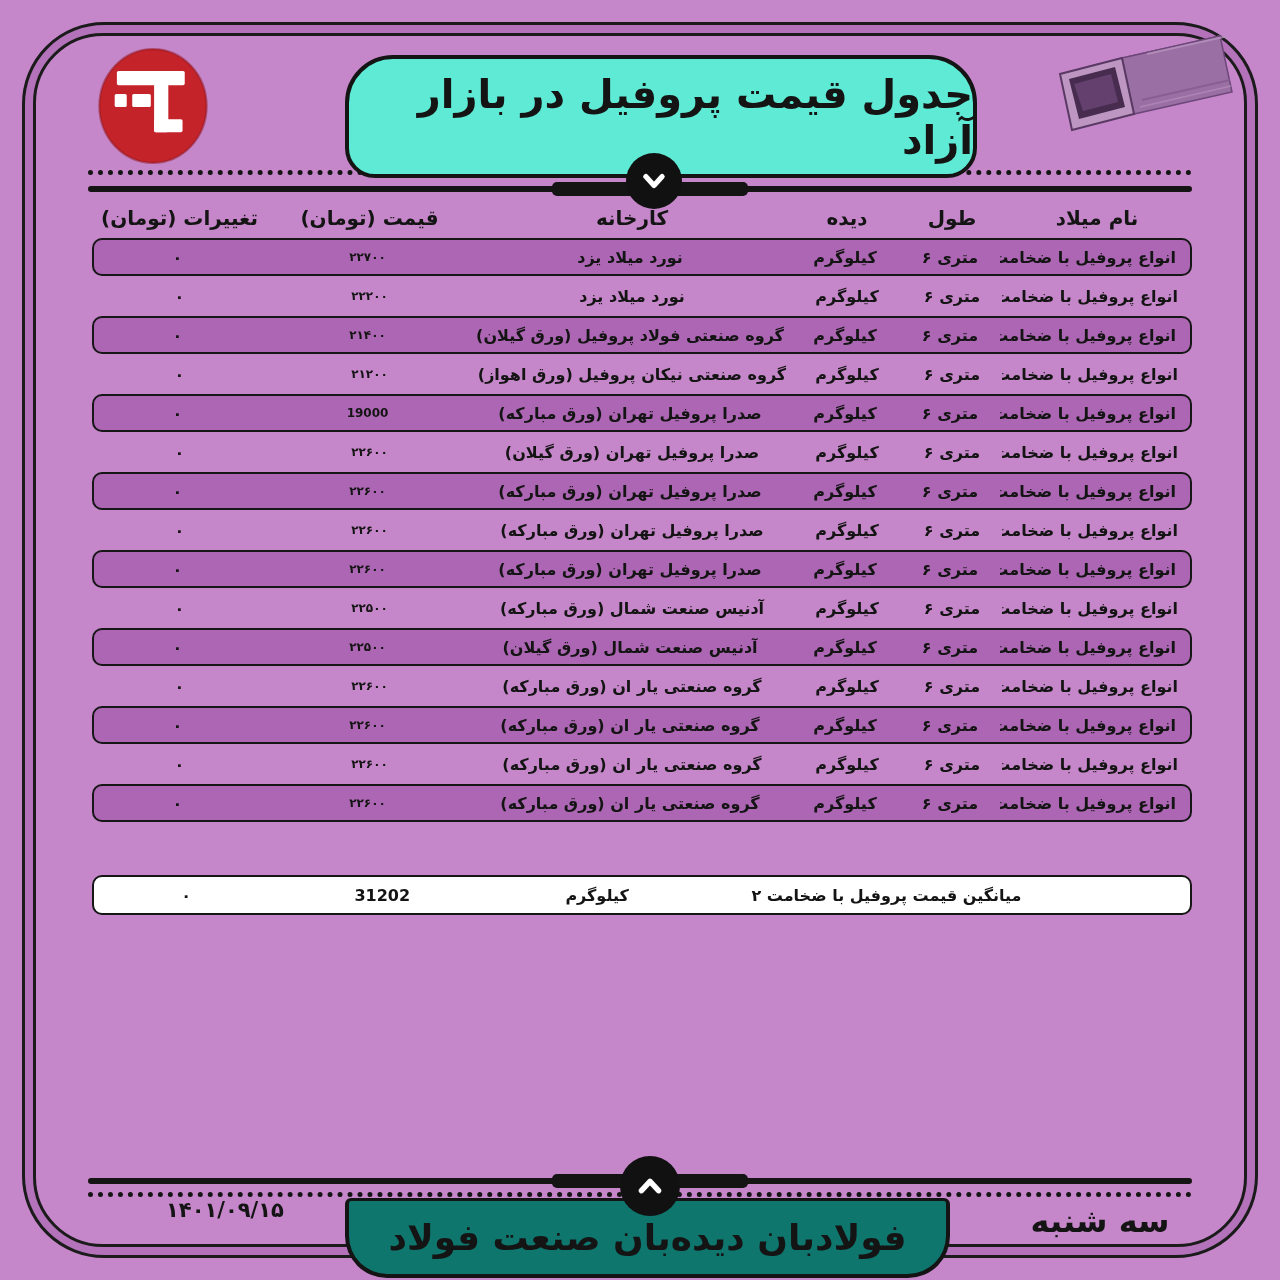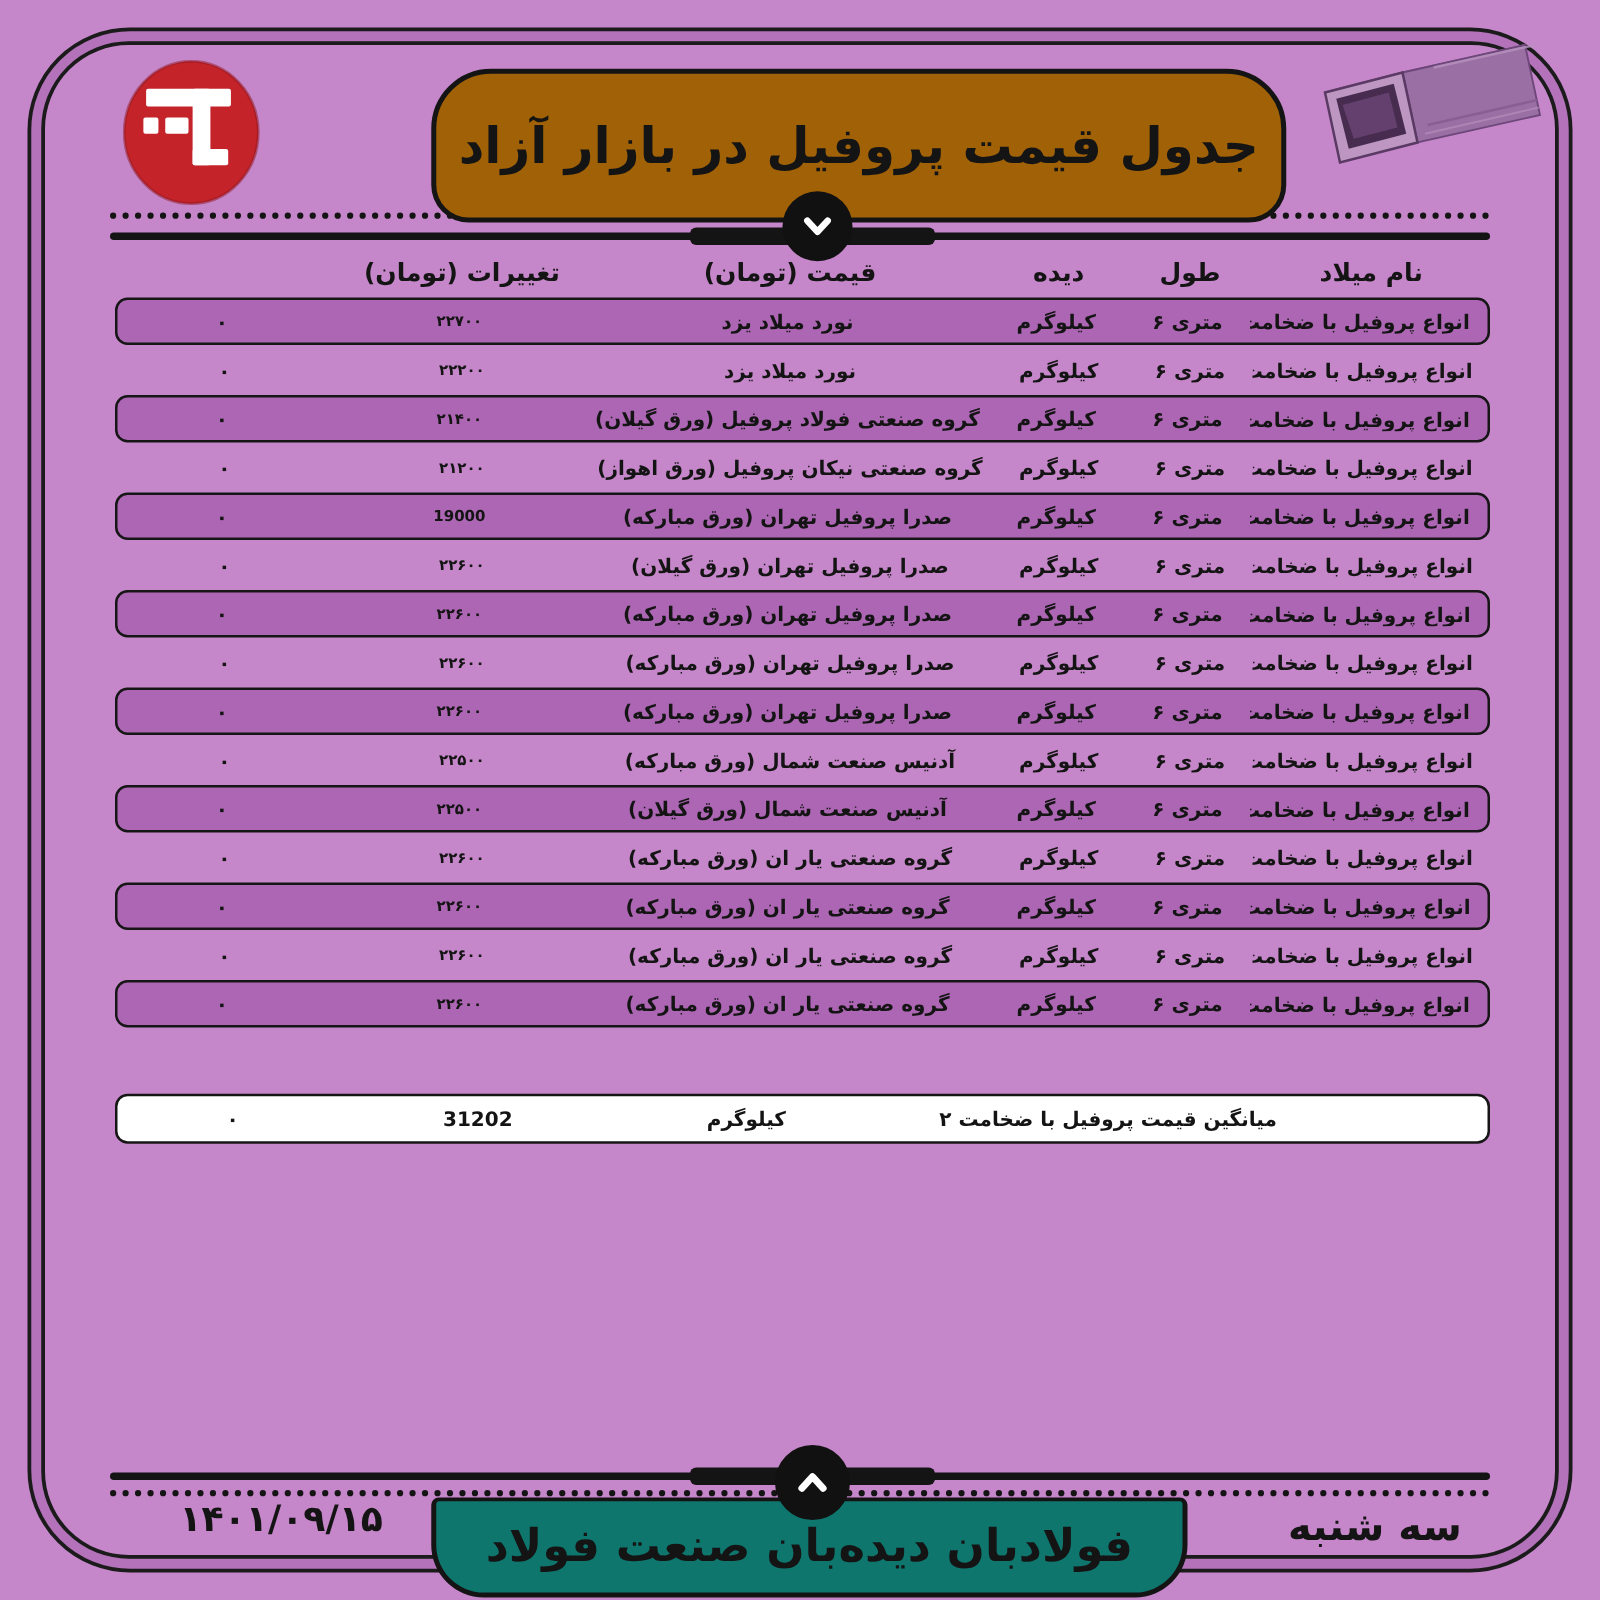--- a/index.html
+++ b/index.html
@@ -20,22 +20,22 @@
     background:#b372b9;
   }
   .frame-inner{
     position:absolute;inset:33px;
     border:3px solid #1b1b1b;border-radius:70px;
     background:#c687ca;
   }
   
   .logo{left:98px;top:48px;width:110px;height:116px;}
   .title-box{
-    left:345px;top:55px;width:684px;height:123px;
-    background:#a16207;
+    left:345px;top:55px;width:632px;height:123px;
+    background:#5eead4;
     border:4px solid #141414;
     border-radius:48px 48px 30px 30px;
     display:flex;align-items:center;justify-content:center;
     font-size:40px;font-weight:700;
     box-sizing:border-box;
     z-index:3;
   }
   .dotted-line{width:1104px;left:88px;border-top:5px dotted #141414;z-index:2;}
   .solid-line{width:1104px;left:88px;height:6px;background:#141414;border-radius:3px;z-index:2;}
   .pedestal{left:552px;width:196px;height:14px;background:#141414;border-radius:5px;z-index:4;}
@@ -89,21 +89,21 @@
     background:#0f766e;
     border:4px solid #141414;border-top-width:3px;
     border-radius:6px 6px 42px 42px;
     box-sizing:border-box;
     display:flex;align-items:center;justify-content:center;
     font-size:36px;font-weight:700;
     z-index:3;
   }
   .date-label{
     left:100px;top:1198px;width:250px;text-align:center;
-    font-size:29px;font-weight:700;letter-spacing:5px;
+    font-size:21px;font-weight:700;letter-spacing:5px;
     direction:ltr;z-index:3;
   }
   .day-label{
     left:985px;top:1202px;width:230px;text-align:center;
     font-size:32px;font-weight:700;z-index:3;
   }
 </style>
 </head>
 <body>
 
@@ -143,20 +143,21 @@
 <div class="abs marker-circle" style="left:626px;top:153px;">
   <svg width="40" height="40" viewBox="0 0 54 54">
     <polyline points="16,21 27,33 38,21" fill="none" stroke="#ffffff" stroke-width="7" stroke-linecap="round" stroke-linejoin="round"></polyline>
   </svg>
 </div>
 
 <div class="abs thead grid-row">
   <span class="cell">نام میلاد</span>
   <span class="cell">طول</span>
   <span class="cell">دیده</span>
+  <span class="cell">کارخانه</span>
   <span class="cell">قیمت (تومان)</span>
   <span class="cell">تغییرات (تومان)</span>
 </div>
 
 <div class="abs tbody">
     <div class="row grid-row striped">
     <span class="cell c-name">انواع پروفیل با ضخامت ۲</span>
     <span class="cell">متری ۶</span>
     <span class="cell">کیلوگرم</span>
     <span class="cell">نورد میلاد یزد</span>

